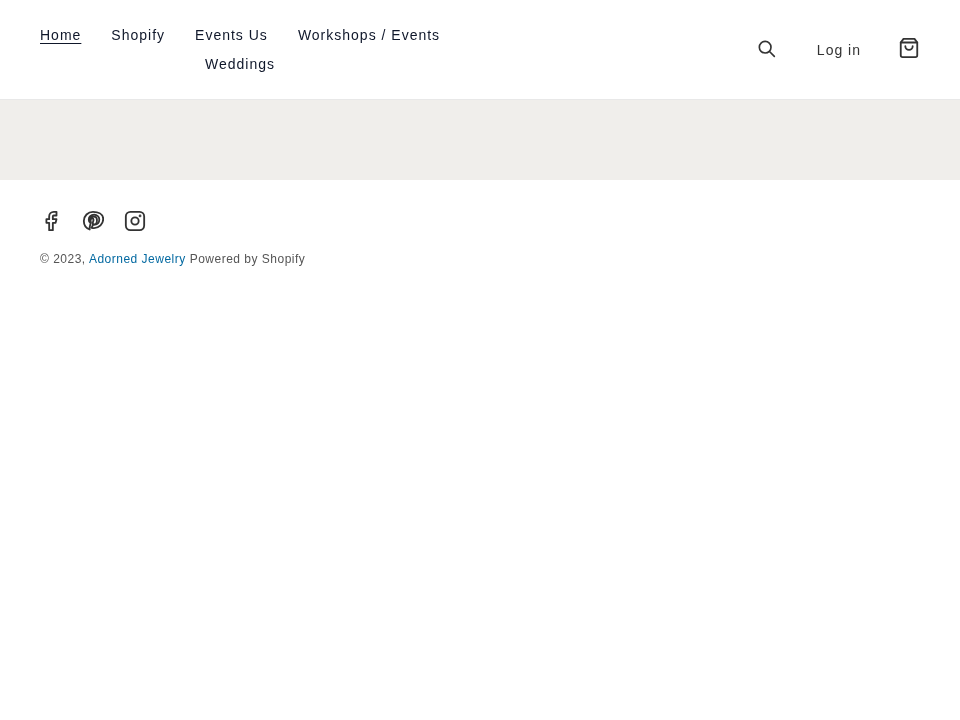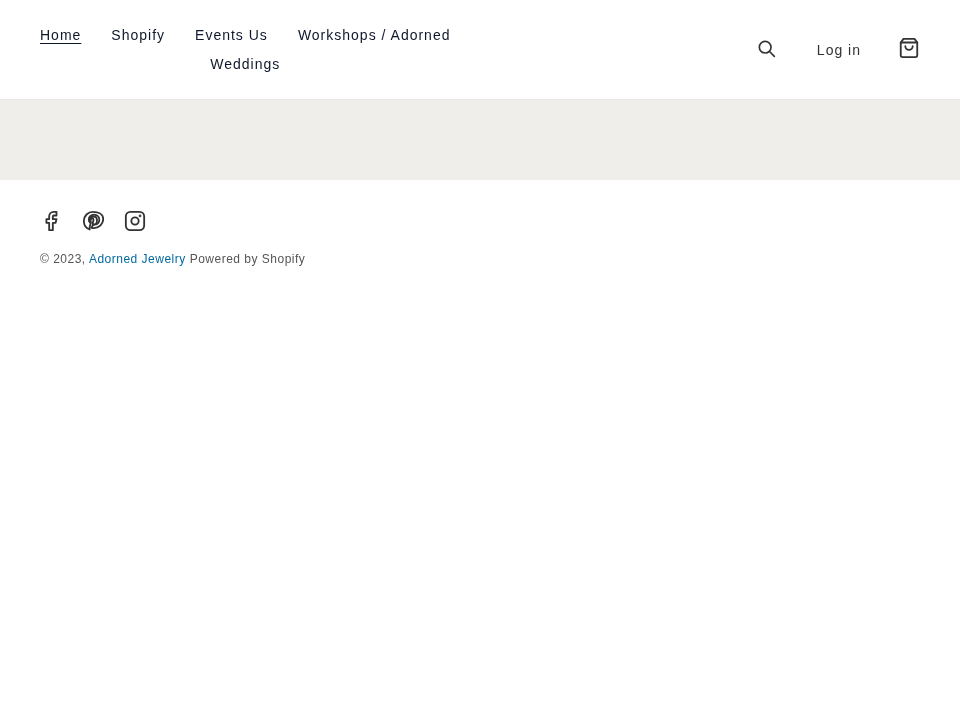--- a/index.html
+++ b/index.html
@@ -163,21 +163,21 @@
 
 <header>
 
 
   <nav>
     <div style="display:flex;flex-direction:column;align-items:center;gap:12px;">
       <div style="display:flex;gap:30px;align-items:center;">
         <a class="active" href="#">Home</a>
         <a href="#">Shopify</a>
         <a href="#">Events Us</a>
-        <a href="#">Workshops / Adorned</a>
+        <a href="#">Workshops / Events</a>
       </div>
       <div>
         <a href="#">Weddings</a>
       </div>
     </div>
   </nav>
 
   <div class="header-actions">
     <button class="search-btn" aria-label="Search">
       <span class="search-icon">

